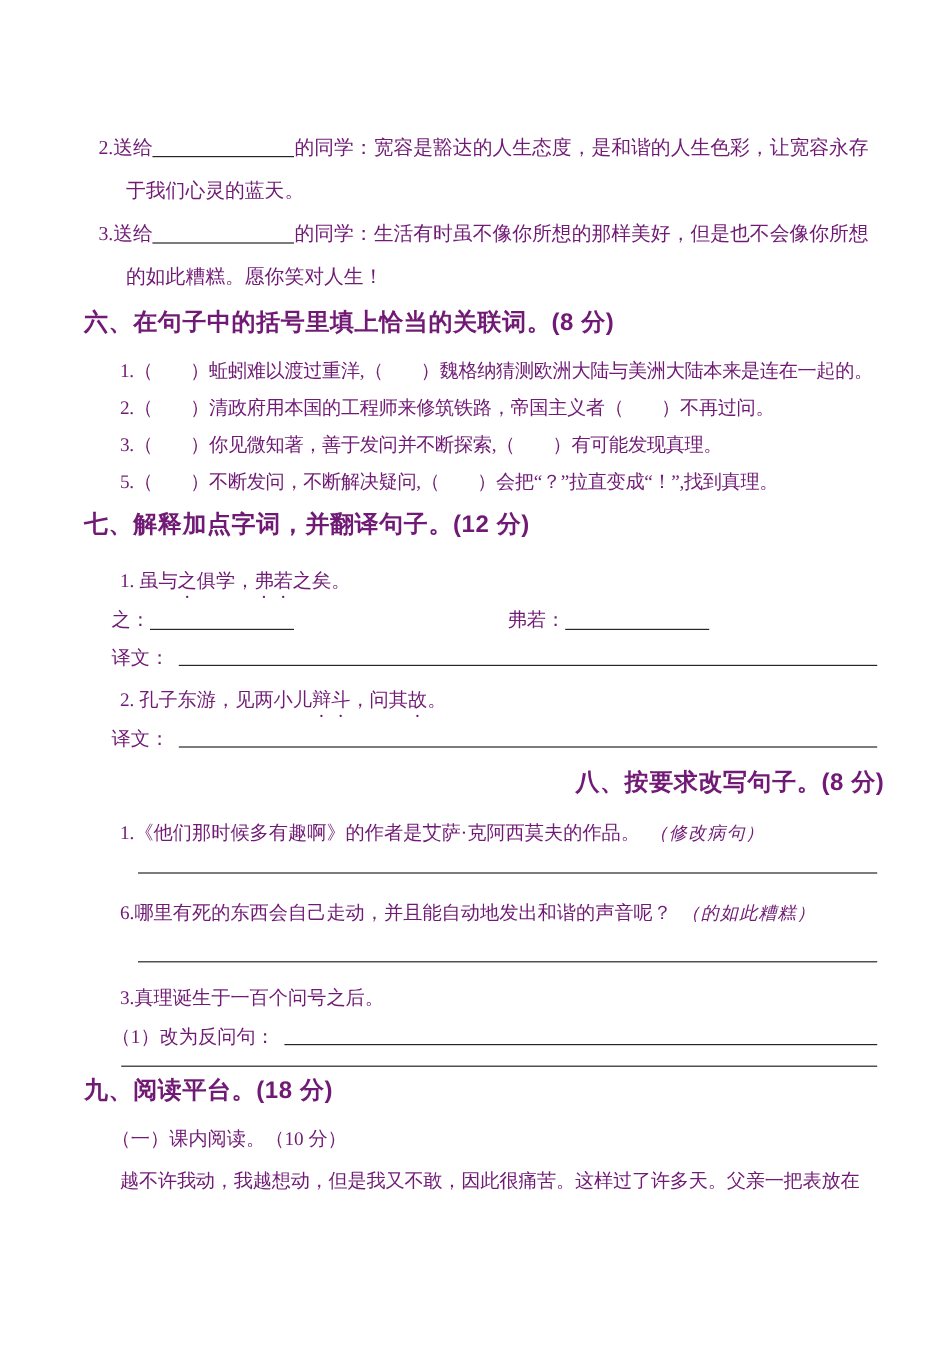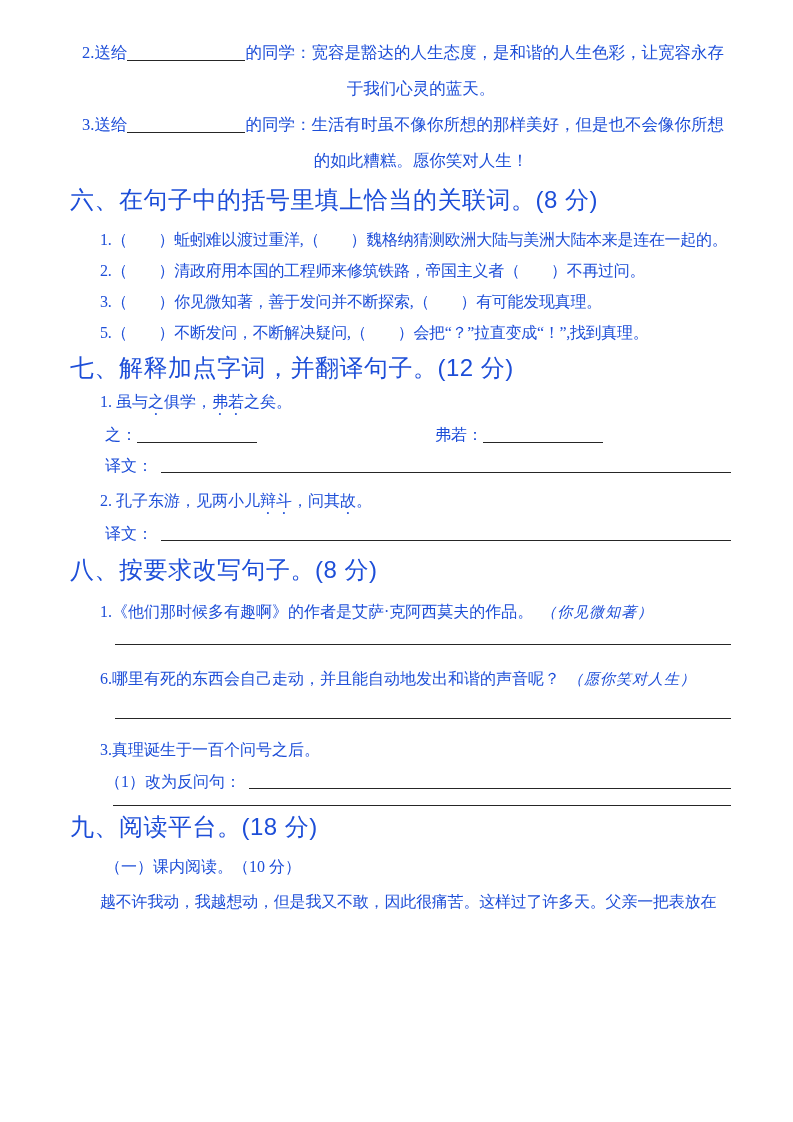--- a/index.html
+++ b/index.html
@@ -1,51 +1,51 @@
 <!DOCTYPE html>
 <html><head>
 <meta charset="utf-8">
 <style>
   html,body { margin:0; padding:0; background:#ffffff; }
   .page {
     position:relative;
     width:793px; height:1058px;
     margin:0 auto;
     background:#ffffff;
-    color:#1d4ed8;
+    color:#701a75;
     box-sizing:border-box;
-    padding:42px 56px 0 70px;
+    padding:112px 56px 0 70px;
     font-family:"Liberation Serif","DejaVu Serif",serif;
     font-size:16px;
     overflow:hidden;
   }
   .line { white-space:nowrap; }
 
   
   .gift-line1 { margin-left:12px; line-height:21px; margin-bottom:15px; font-size:16.5px; }
-  .gift-line2 { margin-left:35px; line-height:21px; margin-bottom:15px; font-size:16.5px;text-align:center; }
+  .gift-line2 { margin-left:35px; line-height:21px; margin-bottom:15px; font-size:16.5px; }
   .blank-gift {
     display:inline-block; width:118px; height:14px;
     border-bottom:1.3px solid #262626; vertical-align:-3px;
   }
 
   
   .sec-heading {
     font-family:"Liberation Sans","DejaVu Sans",sans-serif;
-    font-weight:400; font-size:24px; line-height:27px;
+    font-weight:700; font-size:20px; line-height:27px;
     letter-spacing:0.5px;
   }
   .h6 { margin-top:5px; margin-bottom:17px; }
-  .h7 { margin-top:3px;  margin-bottom:8px; }
-  .h8 { margin-top:4px;  margin-bottom:18px; }
+  .h7 { margin-top:3px;  margin-bottom:21px; }
+  .h8 { margin-top:4px;  margin-bottom:18px;text-align:right; }
   .h9 { margin-top:2px;  margin-bottom:16px; }
 
   
   .ind1 { margin-left:30px; }   
-  .ind2 { margin-left:35px; }   
+  .ind2 { margin-left:23px; }   
 
   
   .s6-item { line-height:20px; margin-bottom:11px; letter-spacing:-0.3px; }
 
   
   .s7-sentence { line-height:26px; margin-bottom:5px; }
   .dotted {
     -webkit-text-emphasis:filled dot; -webkit-text-emphasis-position:under right;
     text-emphasis:filled dot; text-emphasis-position:under right;
   }
@@ -99,24 +99,24 @@
     </div>
 
   <div class="line s7-sentence ind1"><span>2. 孔子东游，见两小儿</span><span class="dotted">辩斗</span><span>，问其</span><span class="dotted">故</span><span>。</span></div>
   <div class="flex-row ind2">
       <span>译文：</span>
       <span class="fill-u"></span>
     </div>
 
   <div class="sec-heading h8">八、按要求改写句子。(8 分)</div>
 
-  <div class="line s8-text ind1"><span>1.《他们那时候多有趣啊》的作者是艾萨·克阿西莫夫的作品。</span><span class="note">（你见微知著）</span></div>
+  <div class="line s8-text ind1"><span>1.《他们那时候多有趣啊》的作者是艾萨·克阿西莫夫的作品。</span><span class="note">（修改病句）</span></div>
   <div class="ans-line al-1"></div>
 
-  <div class="line s8-text ind1 mt-82"><span>6.哪里有死的东西会自己走动，并且能自动地发出和谐的声音呢？</span><span class="note">（愿你笑对人生）</span></div>
+  <div class="line s8-text ind1 mt-82"><span>6.哪里有死的东西会自己走动，并且能自动地发出和谐的声音呢？</span><span class="note">（的如此糟糕）</span></div>
   <div class="ans-line al-2"></div>
 
   <div class="line s8-text ind1 mt-83">3.真理诞生于一百个问号之后。</div>
   <div class="flex-row ind2 sub-row">
       <span>（1）改为反问句：</span>
       <span class="fill-u"></span>
     </div>
   <div class="flex-row ind2 sub-row">
       <span class="fill-u"></span>
     </div>

